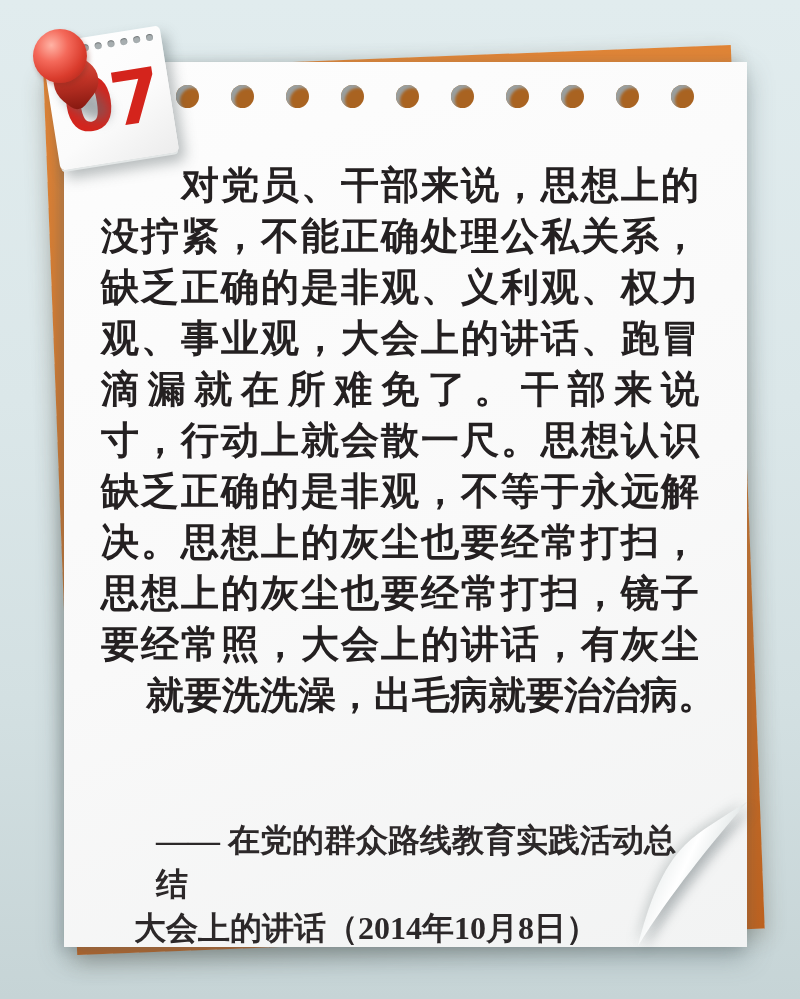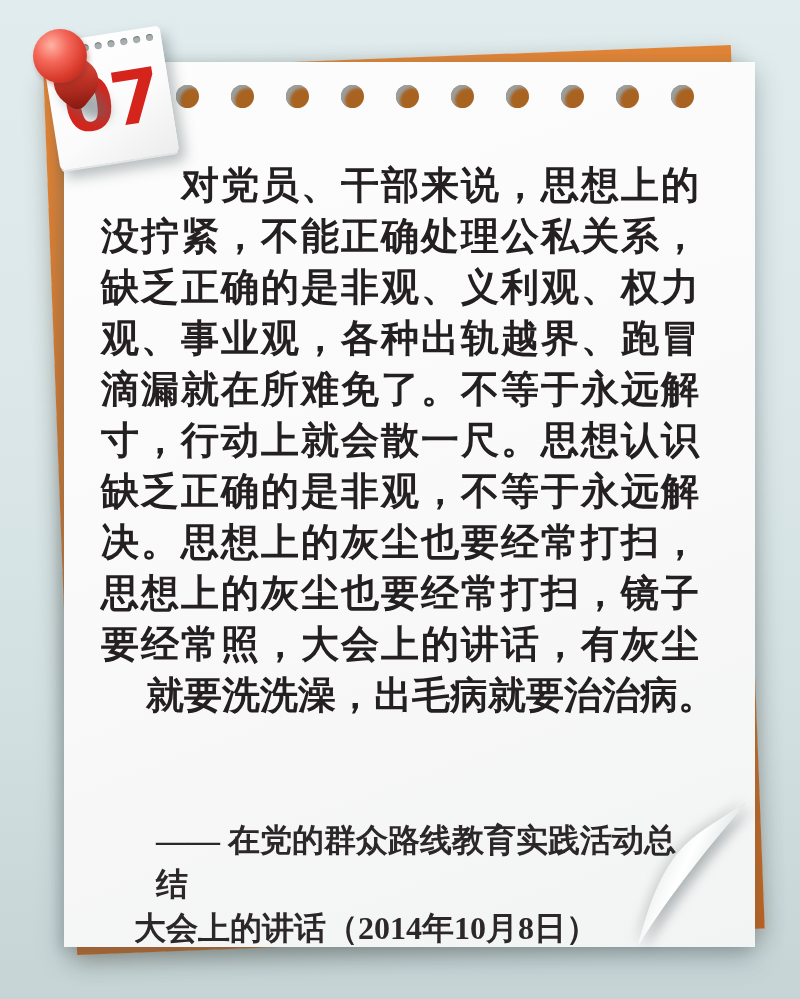--- a/index.html
+++ b/index.html
@@ -22,21 +22,20 @@
     position:absolute;left:60px;top:58px;width:688px;height:884px;
     transform:rotate(-2.2deg);
     background:linear-gradient(178deg,#e28637 0%,#d6772a 45%,#c2621c 100%);
     box-shadow:0 8px 22px rgba(80,70,45,.30);
   }
   
   .paper{
     position:absolute;left:64px;top:62px;width:683px;height:885px;
     background:linear-gradient(160deg,#fdfdfd 0%,#f9f9f9 55%,#f2f3f3 100%);
     box-shadow:0 10px 24px rgba(84,100,104,.42),-5px 2px 10px rgba(84,100,104,.16);
-    padding-left:8px;
   }
   
   .dot{
     position:absolute;top:23px;width:23px;height:23px;border-radius:50%;
     background:var(--dot-brown);
     box-shadow:inset 5px 4px 3px -1px rgba(152,162,167,.95);
   }
   
   .quote{
     position:absolute;left:37px;top:98px;width:598px;
@@ -108,22 +107,22 @@
         <span class="dot" style="left: 387px;"></span>
         <span class="dot" style="left: 442px;"></span>
         <span class="dot" style="left: 497px;"></span>
         <span class="dot" style="left: 552px;"></span>
         <span class="dot" style="left: 607px;"></span>
       </div>
     <div class="quote" id="quote-block">
         <div class="quote-line">　　对党员、干部来说，思想上的</div>
         <div class="quote-line">没拧紧，不能正确处理公私关系，</div>
         <div class="quote-line">缺乏正确的是非观、义利观、权力</div>
-        <div class="quote-line">观、事业观，各种出轨越界、跑冒</div>
-        <div class="quote-line">滴漏就在所难免了。不等于永远解</div>
+        <div class="quote-line">观、事业观，大会上的讲话、跑冒</div>
+        <div class="quote-line">滴漏就在所难免了。干部来说</div>
         <div class="quote-line">寸，行动上就会散一尺。思想认识</div>
         <div class="quote-line">缺乏正确的是非观，不等于永远解</div>
         <div class="quote-line">决。思想上的灰尘也要经常打扫，</div>
         <div class="quote-line">思想上的灰尘也要经常打扫，镜子</div>
         <div class="quote-line">要经常照，大会上的讲话，有灰尘</div>
         <div class="quote-line">就要洗洗澡，出毛病就要治治病。</div>
       </div>
     <div class="attrib">
       <div class="attrib-line1">—— 在党的群众路线教育实践活动总结</div>
       <div class="attrib-line2">大会上的讲话（2014年10月8日）</div>

